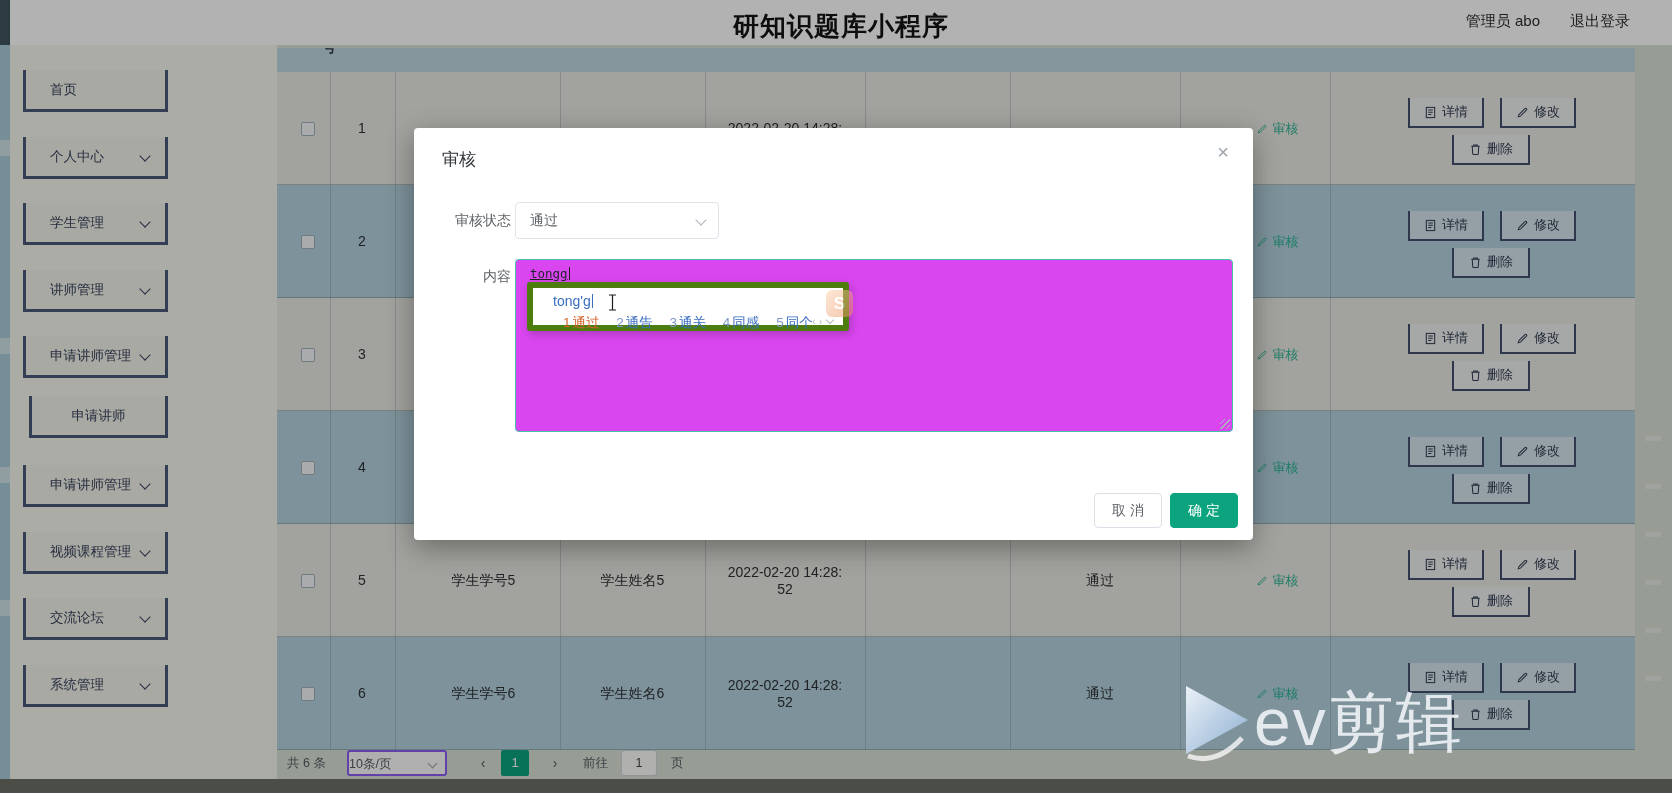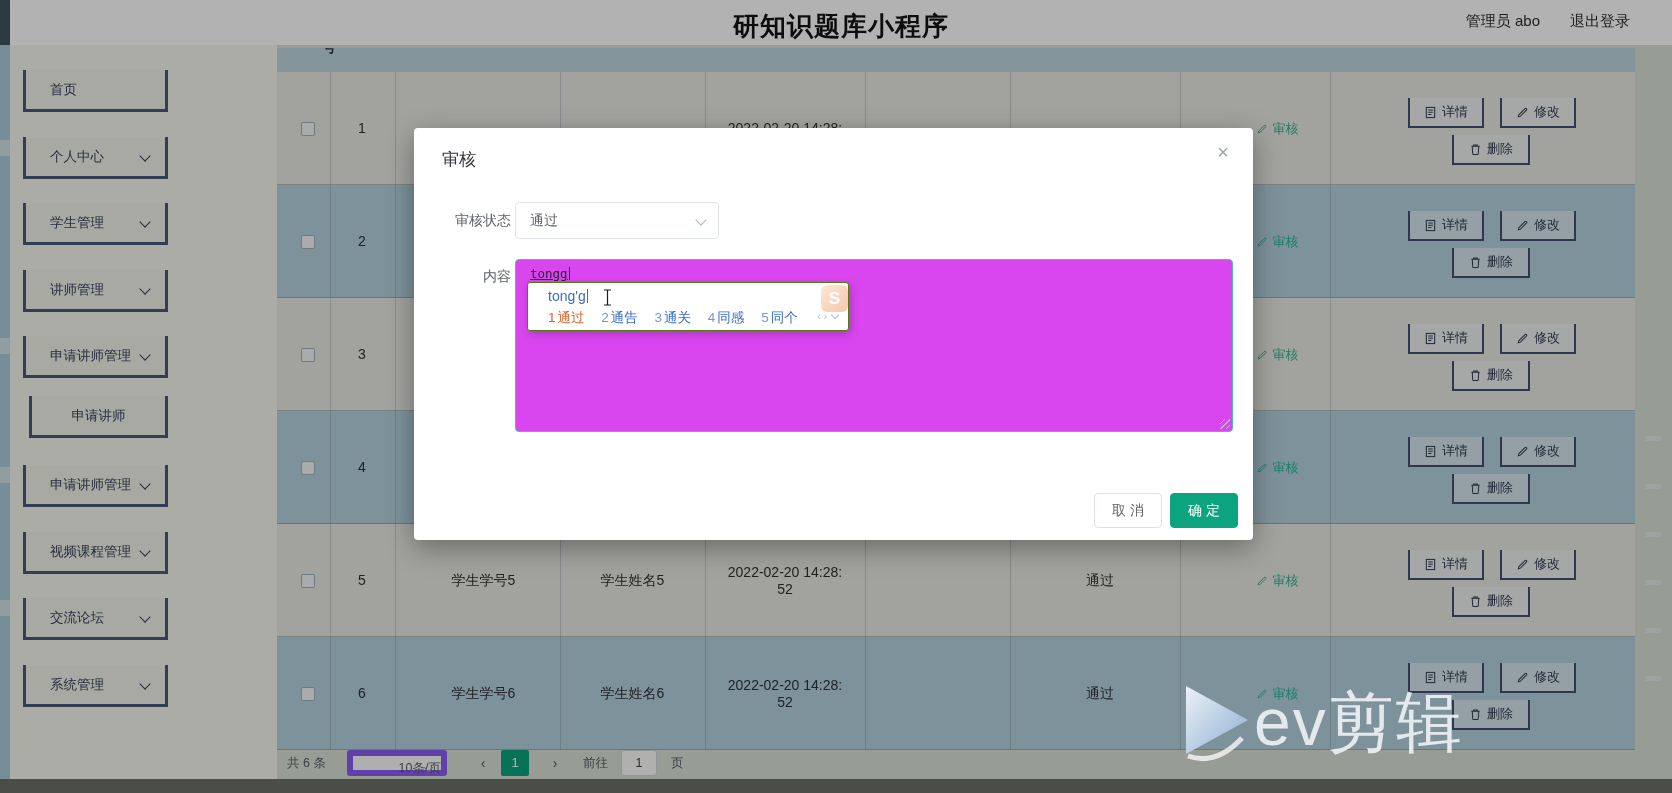--- a/index.html
+++ b/index.html
@@ -58,21 +58,21 @@
   .b-edit{left:123px;top:26px;width:76px;}
   .b-del{left:75px;top:63px;width:78px;}
 
   .gdash{position:absolute;width:16px;height:5px;background:rgba(255,255,255,.3);}
 
   
   .pager{position:absolute;left:277px;top:750px;width:1358px;height:29px;font-size:12.5px;color:#565c63;}
   .pager .lbl{position:absolute;top:0;line-height:26px;}
   .pg-total{left:10px;}
   .pg-size{position:absolute;left:70px;top:0;width:100px;height:26px;background:rgba(255,255,255,.85);
-           border:6px solid #8b5cf6;border-radius:3px;text-align:right;line-height:24px;cursor:pointer;}
+           border:2px solid #8b5cf6;border-radius:3px;text-align:left;line-height:24px;cursor:pointer;}
   .pg-size .caret{position:absolute;right:9px;top:8px;width:7px;height:7px;
            border-right:1.4px solid #97a0a8;border-bottom:1.4px solid #97a0a8;transform:rotate(45deg);}
   .pg-arrow{position:absolute;top:0;width:20px;line-height:26px;text-align:center;font-size:14px;
             color:#4d545b;cursor:pointer;}
   .pg-prev{left:196px;} .pg-next{left:268px;}
   .pg-cur{position:absolute;left:224px;top:0;width:28px;height:26px;border-radius:2px;
           background:#0ca47e;color:#fff;text-align:center;line-height:26px;font-size:13px;cursor:pointer;}
   .pg-goto{left:306px;} .pg-unit{left:394px;}
   .pg-input{position:absolute;left:344px;top:0;width:36px;height:26px;border:1px solid #cfd6da;
             border-radius:3px;background:rgba(255,255,255,.9);text-align:center;font-size:12.5px;color:#444;}
@@ -101,26 +101,26 @@
                vertical-align:-2px;margin-left:1px;}
   .resize-grip{position:absolute;right:2px;bottom:2px;width:10px;height:10px;
                background:repeating-linear-gradient(135deg,transparent 0 3px,#a9beb8 3px 4px);}
   .m-cancel{position:absolute;left:680px;top:365px;width:68px;height:35px;background:#fff;
             border:1px solid #dcdfe6;border-radius:4px;font-size:14px;color:#5f6368;cursor:pointer;}
   .m-confirm{position:absolute;left:756px;top:365px;width:68px;height:35px;background:#0ca47e;
              border:1px solid #0ca47e;border-radius:4px;font-size:14px;color:#fff;cursor:pointer;}
 
   
   .ime{position:absolute;left:527px;top:282px;width:322px;height:49px;background:#fff;
-       border:1px solid #4d7c0f;border-radius:3px;box-shadow:2px 3px 8px rgba(0,0,0,.22);z-index:30;}
+       border:6px solid #4d7c0f;border-radius:3px;box-shadow:2px 3px 8px rgba(0,0,0,.22);z-index:30;}
   .ime-line1{position:absolute;left:20px;top:5px;font-size:14px;color:#3a6ec0;}
   .ime-line1::after{content:"";display:inline-block;width:1px;height:14px;background:#3a6ec0;
        vertical-align:-2px;margin-left:1px;}
   .ibeam{position:absolute;left:74px;top:6px;width:11px;height:17px;}
-  .ime-line2{position:absolute;left:20px;top:26px;font-size:13.5px;white-space:nowrap;}
+  .ime-line2{position:absolute;left:30px;top:26px;font-size:13.5px;white-space:nowrap;}
   .cand{margin-right:13px;cursor:pointer;}
   .cand .n{margin-right:2px;}
   .cand.first .n,.cand.first .w{color:#d4622a;}
   .cand .n{color:#7c96c8;} .cand .w{color:#3a6ec0;}
   .ime-ctl{position:absolute;right:10px;top:28px;font-size:10px;color:#b3b8bf;letter-spacing:3px;cursor:pointer;}
   .ime-ctl .dn{display:inline-block;width:6px;height:6px;border-right:1.3px solid #b3b8bf;
        border-bottom:1.3px solid #b3b8bf;transform:rotate(45deg);vertical-align:2px;margin-left:2px;}
   .sogou{position:absolute;left:293px;top:2px;width:27px;height:27px;border-radius:6px;opacity:.5;
          background:linear-gradient(135deg,#fbd3ae,#ef8d5e);color:#fff;font-weight:700;
          font-size:17px;text-align:center;line-height:27px;z-index:31;}

